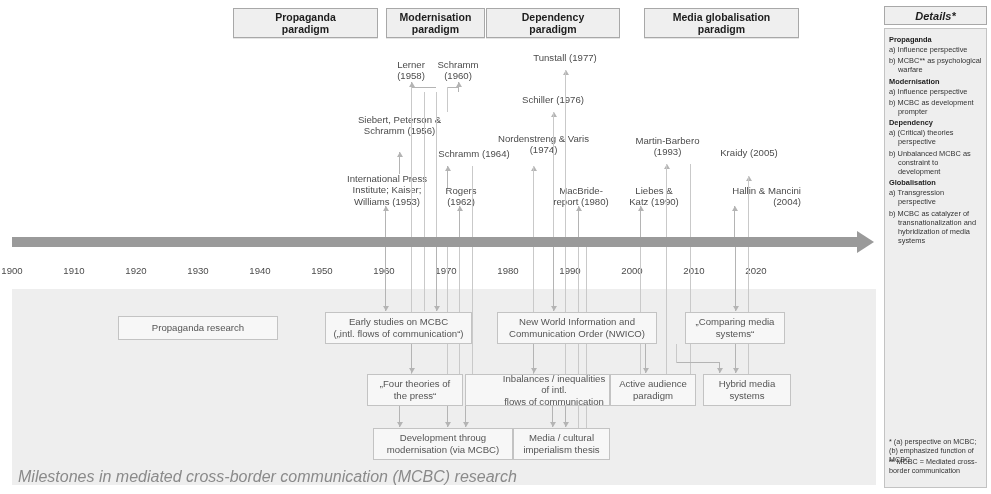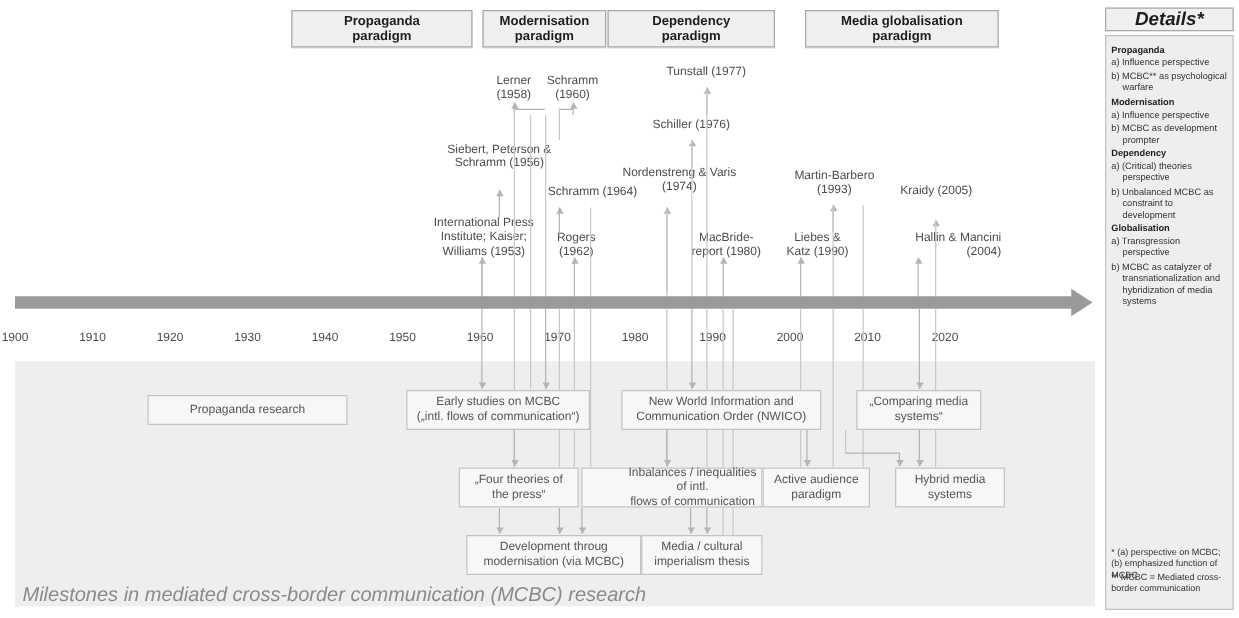--- a/index.html
+++ b/index.html
@@ -146,21 +146,21 @@
 
   
   #details-head{
     position:absolute;
     left:884px; top:6px;
     width:103px; height:19px;
     box-sizing:border-box;
     background:#efefef;
     border:1px solid #a8a8a8;
     display:flex;align-items:center;justify-content:center;
-    font-size:15px;font-weight:bold;font-style:italic;color:#1d1d1d;
+    font-size:11px;font-weight:bold;font-style:italic;color:#1d1d1d;
   }
   #details-body{
     position:absolute;
     left:884px; top:28px;
     width:103px; height:460px;
     box-sizing:border-box;
     background:#eeeeee;
     border:1px solid #c3c3c3;
     padding:4px 4px 0 4px;
   }
@@ -336,21 +336,21 @@
       <div class="mbox" style="left: 497px; top: 312px; width: 160px; height: 32px;">New World Information and
 Communication Order (NWICO)</div>
       <div class="mbox" style="left: 685px; top: 312px; width: 100px; height: 32px;">„Comparing media
 systems“</div>
       <div class="mbox" style="left: 367px; top: 374px; width: 96px; height: 32px;">„Four theories of
 the press“</div>
       <div class="mbox" style="left: 465px; top: 374px; width: 145px; height: 32px; padding-left: 33px;">Inbalances / inequalities of intl.
 flows of communication</div>
       <div class="mbox" style="left: 610px; top: 374px; width: 86px; height: 32px;">Active audience
 paradigm</div>
-      <div class="mbox" style="left: 703px; top: 374px; width: 88px; height: 32px; margin-left: 13px;">Hybrid media
+      <div class="mbox" style="left: 703px; top: 374px; width: 88px; height: 32px;">Hybrid media
 systems</div>
       <div class="mbox" style="left: 373px; top: 428px; width: 140px; height: 32px;">Development throug
 modernisation (via MCBC)</div>
       <div class="mbox" style="left: 513px; top: 428px; width: 97px; height: 32px;">Media / cultural
 imperialism thesis</div>
     </div>
 
   <div id="caption">Milestones in mediated cross-border communication (MCBC) research</div>
 
   <div id="details-head">Details*</div>

